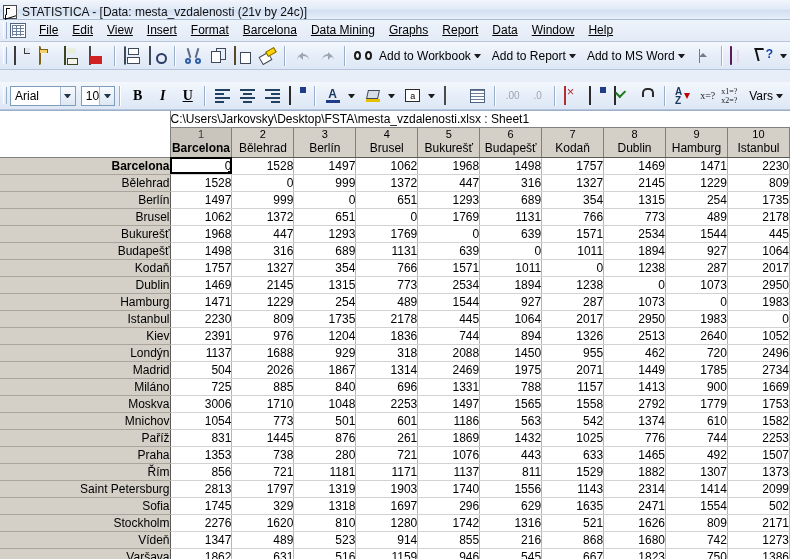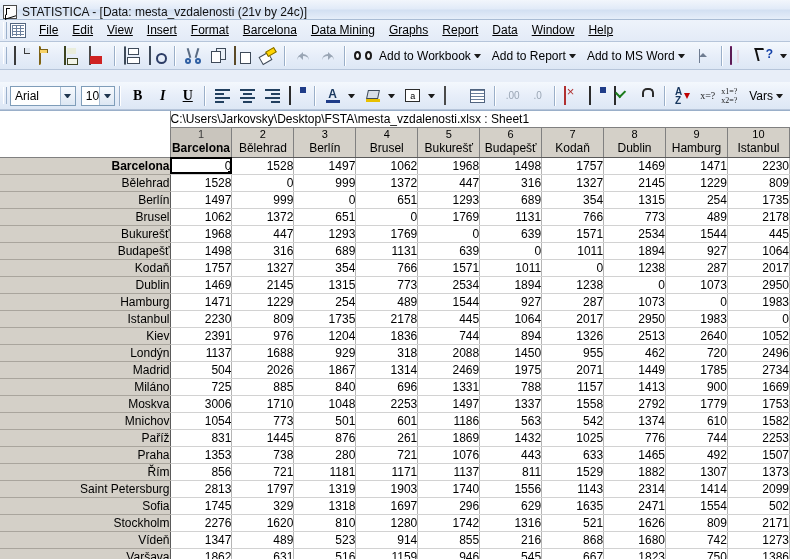--- a/index.html
+++ b/index.html
@@ -761,21 +761,21 @@
             <td class="cell">900</td>
             <td class="cell">1669</td>
           </tr>
           <tr>
             <td class="rowhead">Moskva</td>
             <td class="cell">3006</td>
             <td class="cell">1710</td>
             <td class="cell">1048</td>
             <td class="cell">2253</td>
             <td class="cell">1497</td>
-            <td class="cell">1337</td>
+            <td class="cell">1565</td>
             <td class="cell">1558</td>
             <td class="cell">2792</td>
             <td class="cell">1779</td>
             <td class="cell">1753</td>
           </tr>
           <tr>
             <td class="rowhead">Mnichov</td>
             <td class="cell">1054</td>
             <td class="cell">773</td>
             <td class="cell">501</td>

